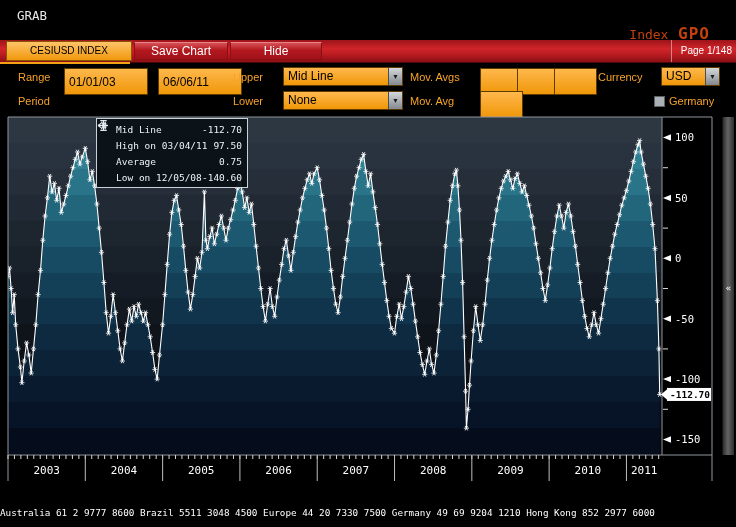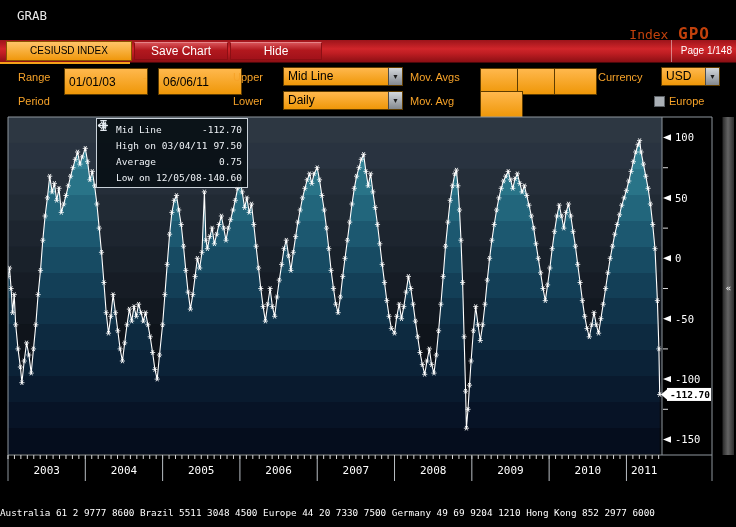--- a/index.html
+++ b/index.html
@@ -91,27 +91,27 @@
   <input class="tbox" style="left: 554px; top: 68px; width: 33px;">
   <span class="lbl" style="left:598px;top:66px;">Currency</span>
   <div class="sel" style="left:661px;top:67px;width:59px;">
     <span class="selval">USD</span>
     <span class="arrow">▼</span>
   </div>
 
   <span class="lbl" style="left:18px;top:90px;">Period</span>
   <span class="lbl" style="left:233px;top:90px;">Lower</span>
   <div class="sel" style="left:283px;top:91px;width:120px;">
-    <span class="selval">Daily</span>
+    <span class="selval">None</span>
     <span class="arrow">▼</span>
   </div>
   <span class="lbl" style="left:410px;top:90px;">Mov. Avg</span>
   <input class="tbox" style="left: 480px; top: 91px; width: 33px;">
   <div class="cb" style="left:654px;top:96px;"></div>
-  <span class="lbl" style="left:669px;top:90px;">Europe</span>
+  <span class="lbl" style="left:669px;top:90px;">Germany</span>
 
   <svg id="chart-svg" width="736" height="370" viewBox="0 115 736 370" style="top:115px">
       <defs>
         <clipPath id="plotclip">
           <rect x="8" y="117" width="654" height="337"></rect>
         </clipPath>
         <g id="star" stroke="#ffffff" stroke-width="0.8">
           <line x1="-2.6" y1="0" x2="2.6" y2="0" transform="rotate(0)"></line>
           <line x1="-2.6" y1="0" x2="2.6" y2="0" transform="rotate(60)"></line>
           <line x1="-2.6" y1="0" x2="2.6" y2="0" transform="rotate(120)"></line>

